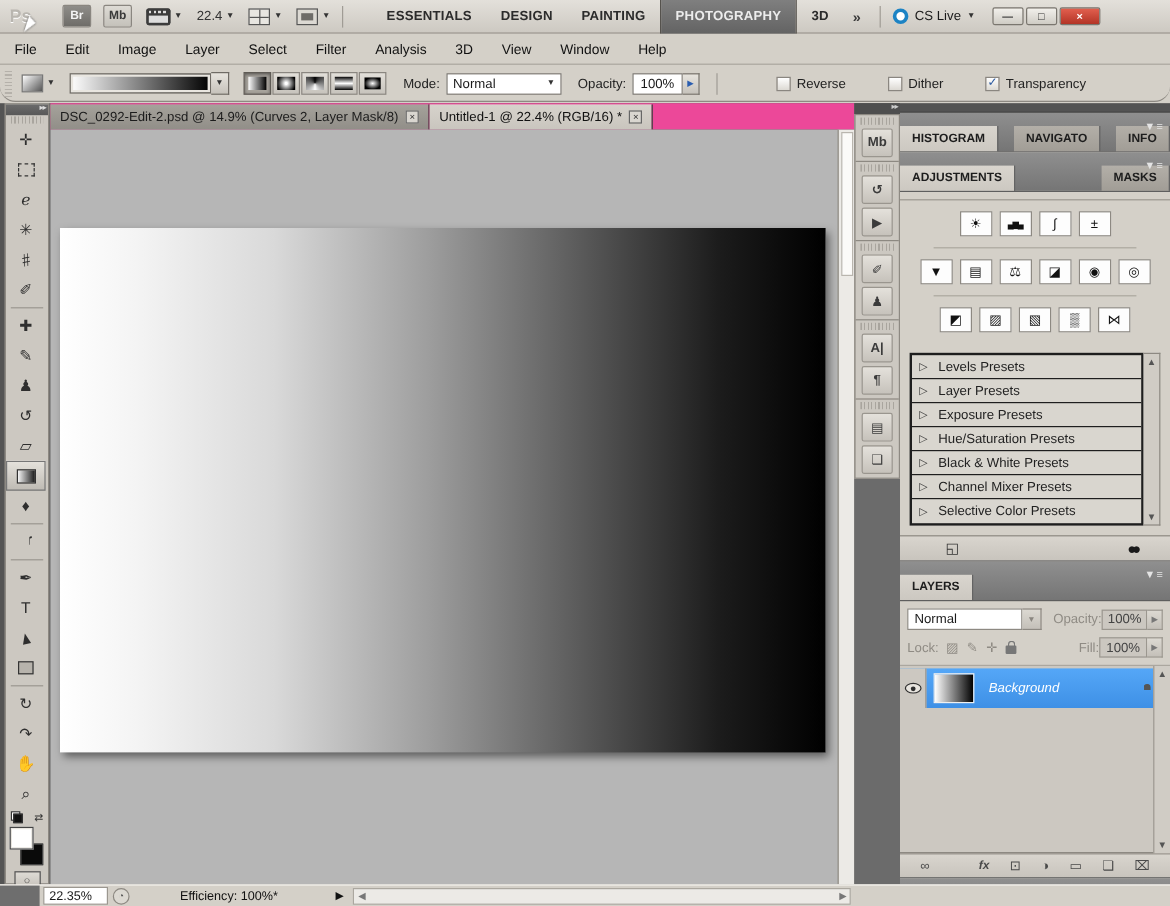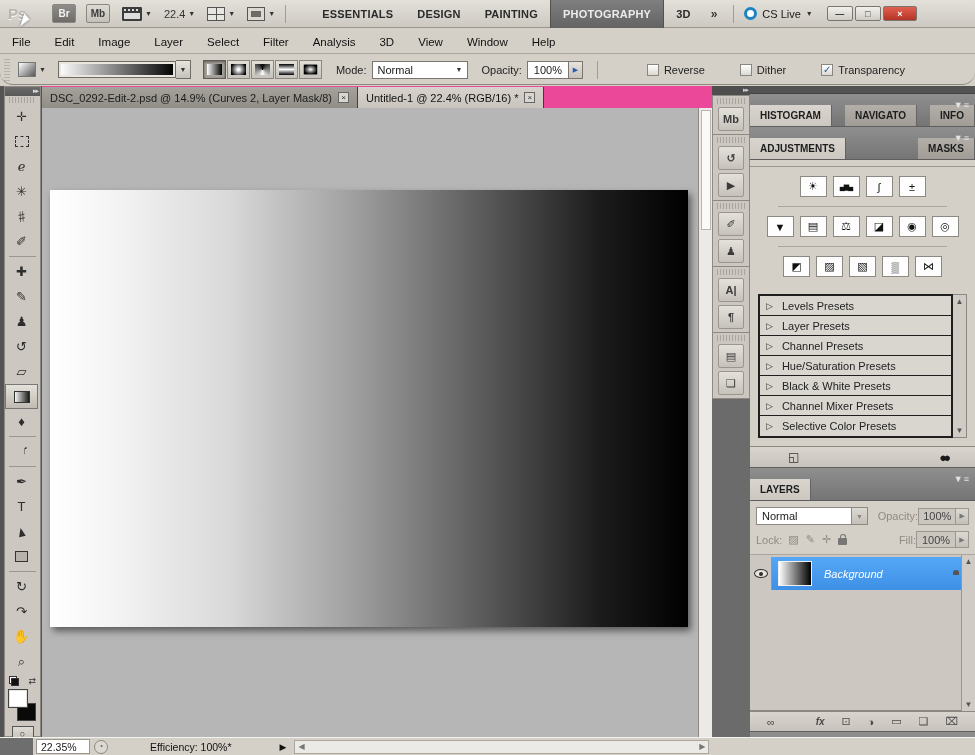--- a/index.html
+++ b/index.html
@@ -523,21 +523,21 @@
               <div class="prow">
                   <span class="ptri">▷</span>
                   <span>Levels Presets</span>
                 </div>
               <div class="prow">
                   <span class="ptri">▷</span>
                   <span>Layer Presets</span>
                 </div>
               <div class="prow">
                   <span class="ptri">▷</span>
-                  <span>Channel Presets</span>
+                  <span>Exposure Presets</span>
                 </div>
               <div class="prow">
                   <span class="ptri">▷</span>
                   <span>Hue/Saturation Presets</span>
                 </div>
               <div class="prow">
                   <span class="ptri">▷</span>
                   <span>Black &amp; White Presets</span>
                 </div>
               <div class="prow">

